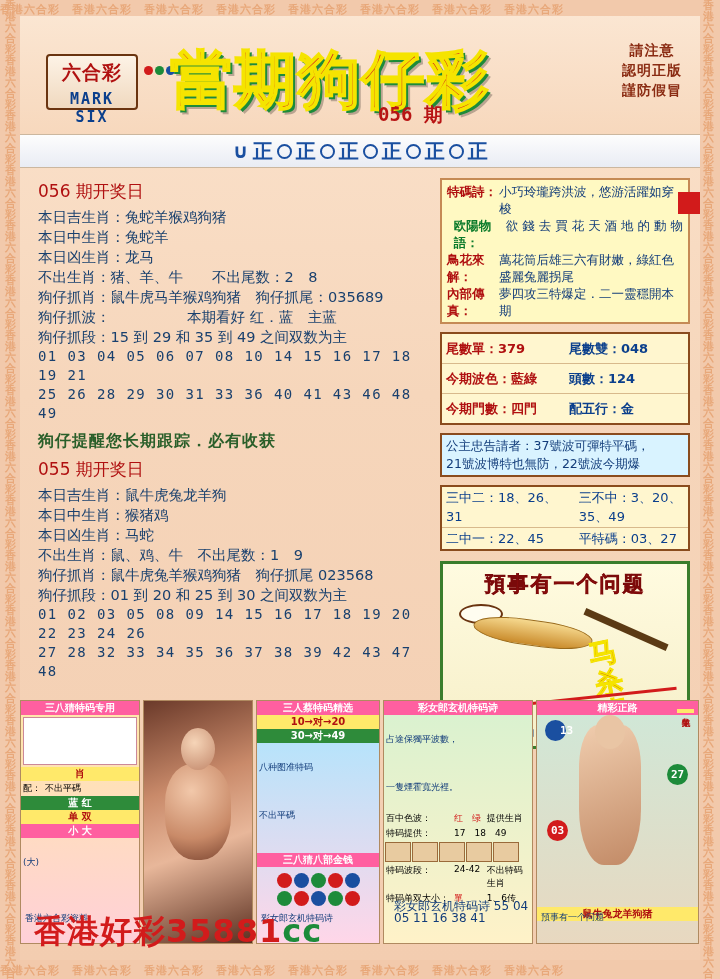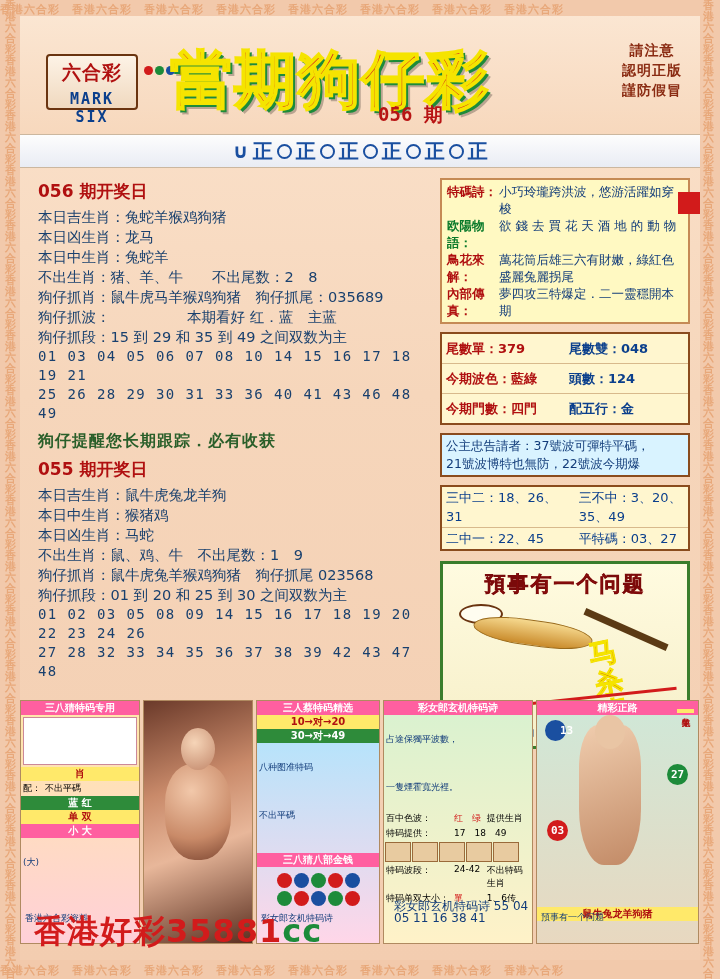--- a/index.html
+++ b/index.html
@@ -90,21 +90,21 @@
     display:inline-block; width:15px; height:15px;
     border:2px solid #1a4fa0; border-radius:50%;
   }
 
   
   .body-wrap { display:flex; padding:10px 0 0 0; }
   .col-left { width:420px; padding-left:18px; }
   .col-right { width:260px; padding-right:10px; }
 
   .sec-title {
-    font-size:17px; font-weight:bold; color:#b01010;
+    font-size:17px; font-weight:normal; color:#b01010;
     margin:2px 0 4px 0;
   }
   .line {
     font-size:14.5px; color:#19406e; line-height:20px;
     white-space:nowrap;
   }
   .line .lbl { color:#19406e; }
   .line .val { color:#19406e; }
   .nums {
     font-size:14px; color:#19406e; line-height:19px;
@@ -116,21 +116,21 @@
     margin:8px 0 6px 0; letter-spacing:1px;
   }
 
   
   .box-poem {
     border:2px solid #c58a55;
     background:#fff9c2;
     padding:3px 5px;
     margin-bottom:8px;
   }
-  .box-poem .row { display:flex; font-size:12.5px; line-height:17px; }
+  .box-poem .row { display:flex; font-size:12.5px; line-height:17px;justify-content:flex-end; }
   .box-poem .k { color:#b01010; font-weight:bold; width:52px; flex:0 0 52px; }
   .box-poem .v { color:#123c7a; }
   .box-poem .row.alt .k { color:#0a7a2a; }
 
   .box-stats {
     border:2px solid #8a4b1d;
     background:#fff6cf;
     margin-bottom:8px;
   }
   .box-stats .r {
@@ -483,24 +483,24 @@
   <div class="body-wrap">
 
     <div class="col-left">
 
       <div>
         <div class="sec-title">056 期开奖日</div>
         <div class="line">
           <span class="lbl">本日吉生肖：</span><span class="val">兔蛇羊猴鸡狗猪</span>
         </div>
         <div class="line">
+          <span class="lbl">本日中生肖：</span><span class="val">兔蛇羊</span>
+        </div>
+        <div class="line">
           <span class="lbl">本日凶生肖：</span><span class="val">龙马</span>
-        </div>
-        <div class="line">
-          <span class="lbl">本日中生肖：</span><span class="val">兔蛇羊</span>
         </div>
         <div class="line">
           <span class="lbl">不出生肖：</span><span class="val">猪、羊、牛　　不出尾数：2　8</span>
         </div>
         <div class="line">
           <span class="lbl">狗仔抓肖：</span><span class="val">鼠牛虎马羊猴鸡狗猪　狗仔抓尾：035689</span>
         </div>
         <div class="line">
           <span class="lbl">狗仔抓波：</span>
           <span style="display:inline-block;width:72px"></span><span class="val">本期看好 红．蓝　主蓝</span>

